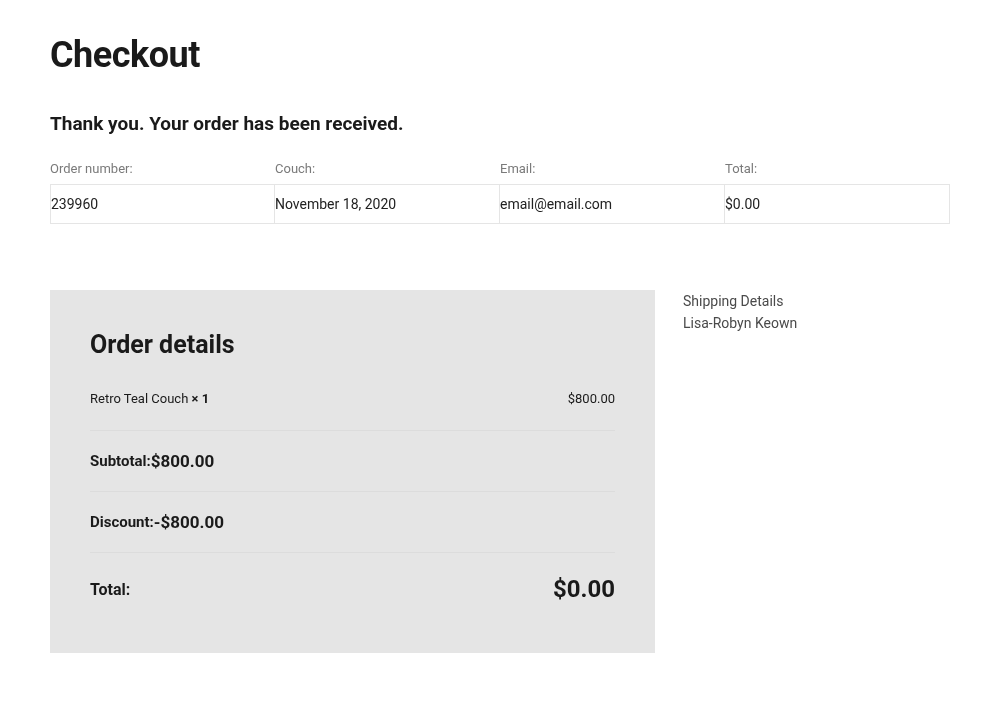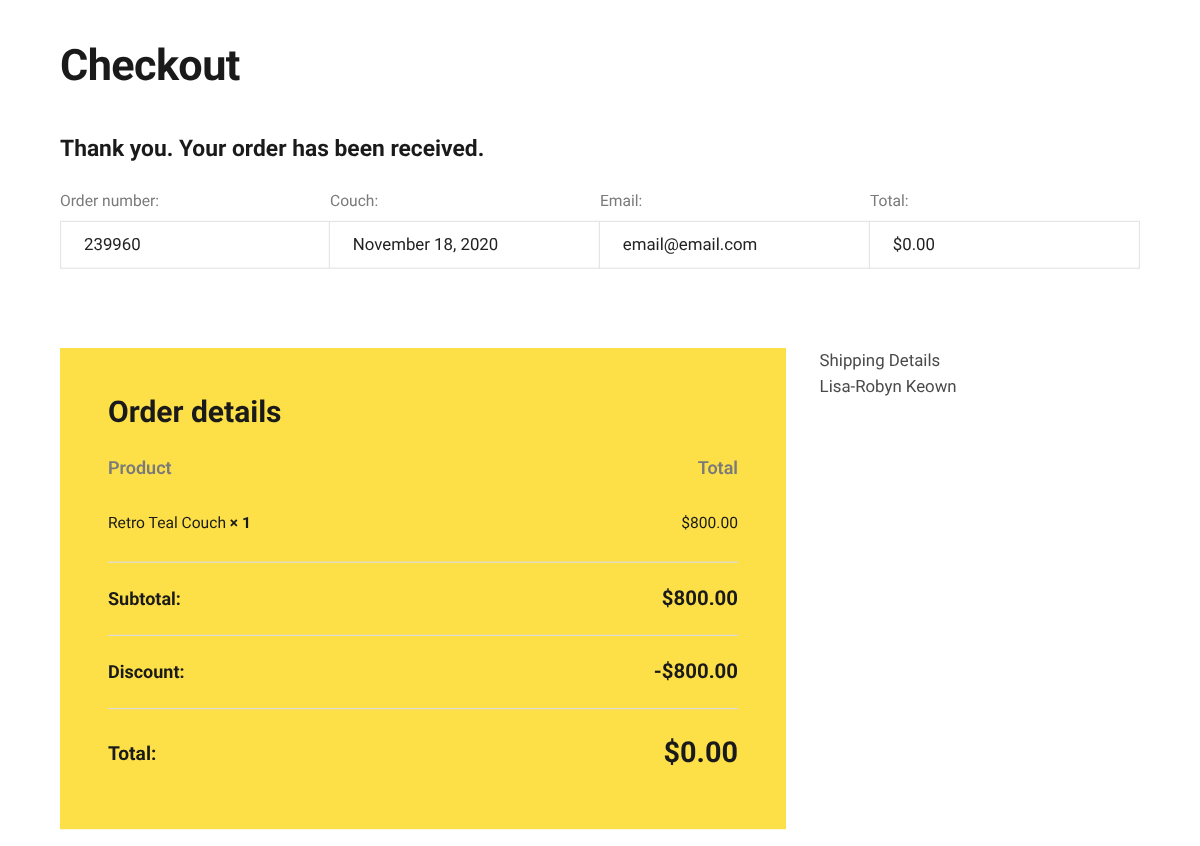--- a/index.html
+++ b/index.html
@@ -30,34 +30,34 @@
   .summary-cell {
     flex: 1;
   }
   .summary-label {
     font-size: 13px;
     color: #7a7a7a;
     margin-bottom: 8px;
   }
   .summary-value {
     border: 1px solid #e5e5e5;
-    padding: 11px 19px;
+    padding: 11px 0;
     font-size: 14px;
     color: #222;
   }
   .summary-cell + .summary-cell .summary-value {
     border-left: none;
   }
   .mid {
     display: flex;
     gap: 28px;
     margin-top: 66px;
   }
   .order-details {
-    background: #fde047;
+    background: #e5e5e5;
     padding: 40px 40px 50px 40px;
     flex: 0 0 605px;
   }
   .order-details h2 {
     font-size: 25px;
     font-weight: 700;
     margin-bottom: 22px;
   }
   .od-head {
     display: flex;
@@ -70,21 +70,20 @@
   .od-line {
     display: flex;
     justify-content: space-between;
     font-size: 13px;
     padding: 10px 0 24px 0;
     border-bottom: 1px solid #dcdcdc;
   }
   .od-line .qty { font-weight: 700; }
   .od-row {
     display: flex;
-    justify-content: space-between;
     align-items: center;
     padding: 20px 0;
     border-bottom: 1px solid #dcdcdc;
   }
   .od-row .l {
     font-size: 15px;
     font-weight: 700;
   }
   .od-row .v {
     font-size: 17px;
@@ -141,24 +140,20 @@
   <div class="summary-cell">
     <div class="summary-label">Total:</div>
     <div class="summary-value">$0.00</div>
   </div>
 </div>
 
 <div class="mid">
   <div class="order-details">
     <h2>Order details</h2>
 
-    <div class="od-head">
-      <span>Product</span>
-      <span>Total</span>
-    </div>
 
     <div class="od-line">
       <span>
         <span>Retro Teal Couch</span>
         <span class="qty">× 1</span>
       </span>
       <span>$800.00</span>
     </div>
 
     <div class="od-row">

